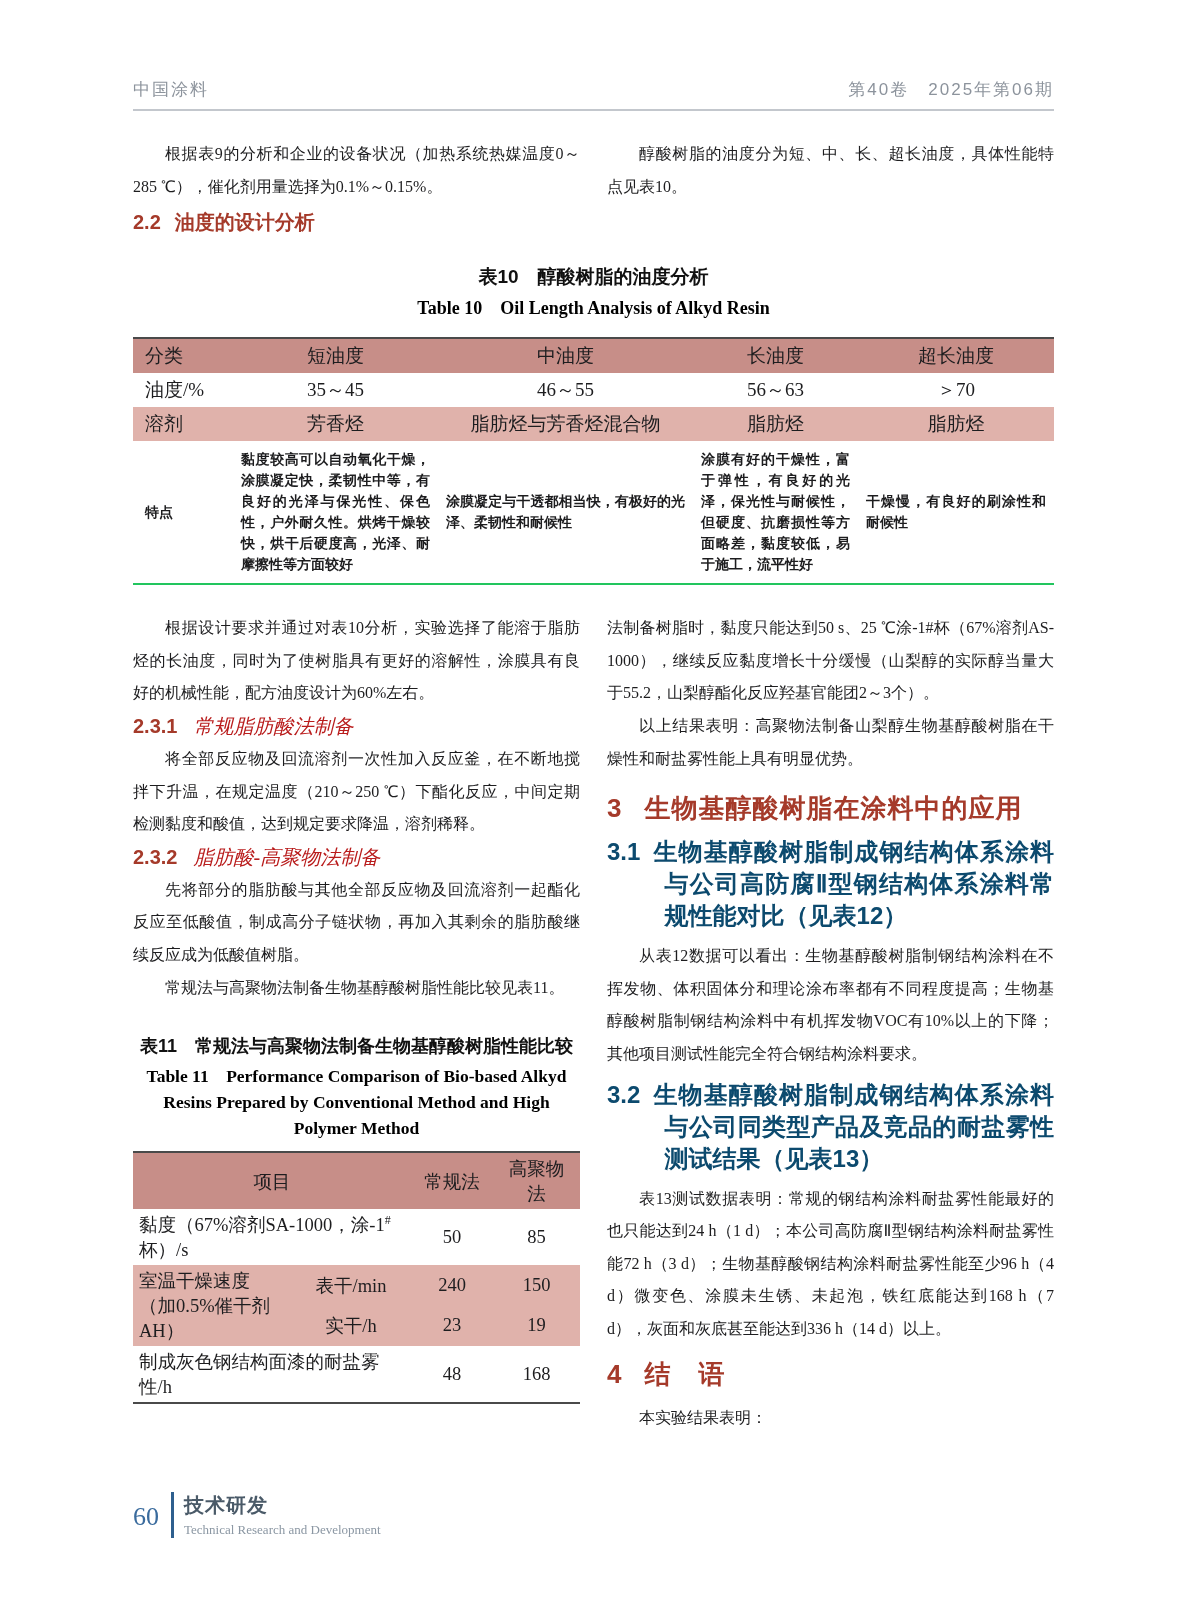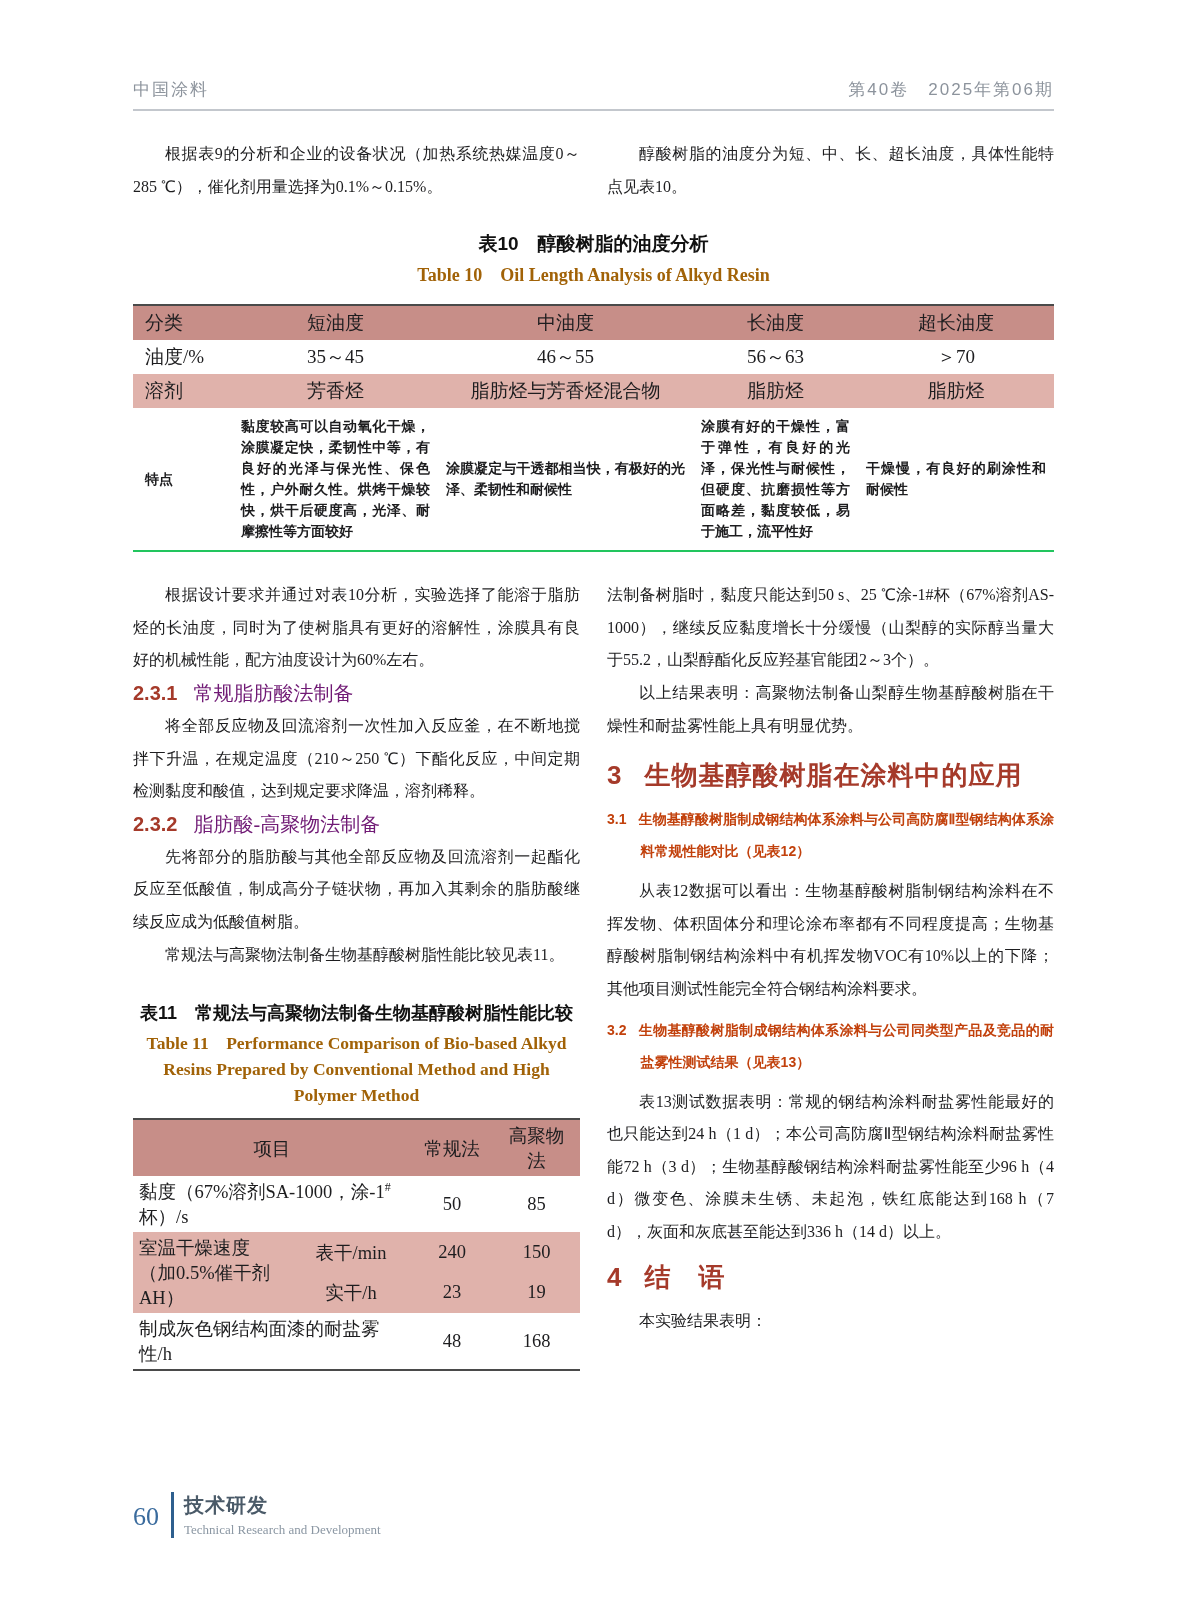--- a/index.html
+++ b/index.html
@@ -40,21 +40,21 @@
   .h22 { font-size:20px; margin-top:6px; }
   .hnum { margin-right:14px; }
 
   
   .tbl-title-cn {
     text-align:center; font-family:"Liberation Sans", sans-serif;
     font-weight:bold; font-size:19px; color:#111;
   }
   .tbl-title-en {
     text-align:center; font-family:"Liberation Serif", serif;
-    font-weight:bold; font-size:18px; color:#a16207; margin-top:5px; line-height:26px;
+    font-weight:bold; font-size:18px; color:#000000; margin-top:5px; line-height:26px;
   }
   table { border-collapse:collapse; }
   .dark-row  { background:#c78e88; }
   .light-row { background:#e0b2ab; }
 
   
   .t10-block { margin-top:28px; }
   .t10 { width:921px; margin-top:16px; border-top:2px solid #4a4a4a; border-bottom:2px solid #22c55e; }
   .t10 td {
     font-size:19px; padding:4px 6px; vertical-align:middle;
@@ -89,28 +89,28 @@
   .t11 sup { font-size:12px; }
 
   
   .h3big {
     font-family:"Liberation Sans", sans-serif; font-weight:bold;
     color:#a53a2a; font-size:26px; margin:16px 0 10px 0; letter-spacing:1px;
   }
   .h3big .hnum { margin-right:22px; }
   .hsub {
     font-family:"Liberation Sans", sans-serif; font-weight:bold;
-    color:#c2410c; font-size:14px; line-height:32px;
+    color:#0c4a6e; font-size:24px; line-height:32px;
     padding-left:2.4em; text-indent:-2.4em; text-align:justify;
     margin:8px 0;
   }
   .hsub .hnum { margin-right:12px; }
   .h231 { font-size:20px; line-height:33px; }
   .h231 .num { color:#a53a2a; font-family:"Liberation Sans", sans-serif; font-weight:bold; margin-right:16px; }
-  .h231 .txt { color:#701a75; }
+  .h231 .txt { color:#b91c1c;font-style:italic; }
 
   
   .footer {
     position:absolute; left:133px; top:1492px;
     display:flex; align-items:flex-start;
   }
   .footer .page-num {
     font-family:"Liberation Serif", serif; font-size:26px; color:#3a6b9d;
     margin-top:10px; margin-right:12px;
   }
@@ -130,20 +130,23 @@
   <div class="content">
 
     <div class="running-head">
       <span>中国涂料</span>
       <span>第40卷　2025年第06期</span>
     </div>
 
     <div class="cols top-section">
       <div class="col">
         <p class="body">根据表9的分析和企业的设备状况（加热系统热媒温度0～285 ℃），催化剂用量选择为0.1%～0.15%。</p>
+        <div class="h-red h22">
+          <span class="hnum">2.2</span><span>油度的设计分析</span>
+        </div>
       </div>
       <div class="col">
         <p class="body">醇酸树脂的油度分为短、中、长、超长油度，具体性能特点见表10。</p>
       </div>
     </div>
 
     <div class="t10-block">
       <div class="tbl-title-cn">表10　醇酸树脂的油度分析</div>
       <div class="tbl-title-en">Table 10　Oil Length Analysis of Alkyd Resin</div>
       <table class="t10">

